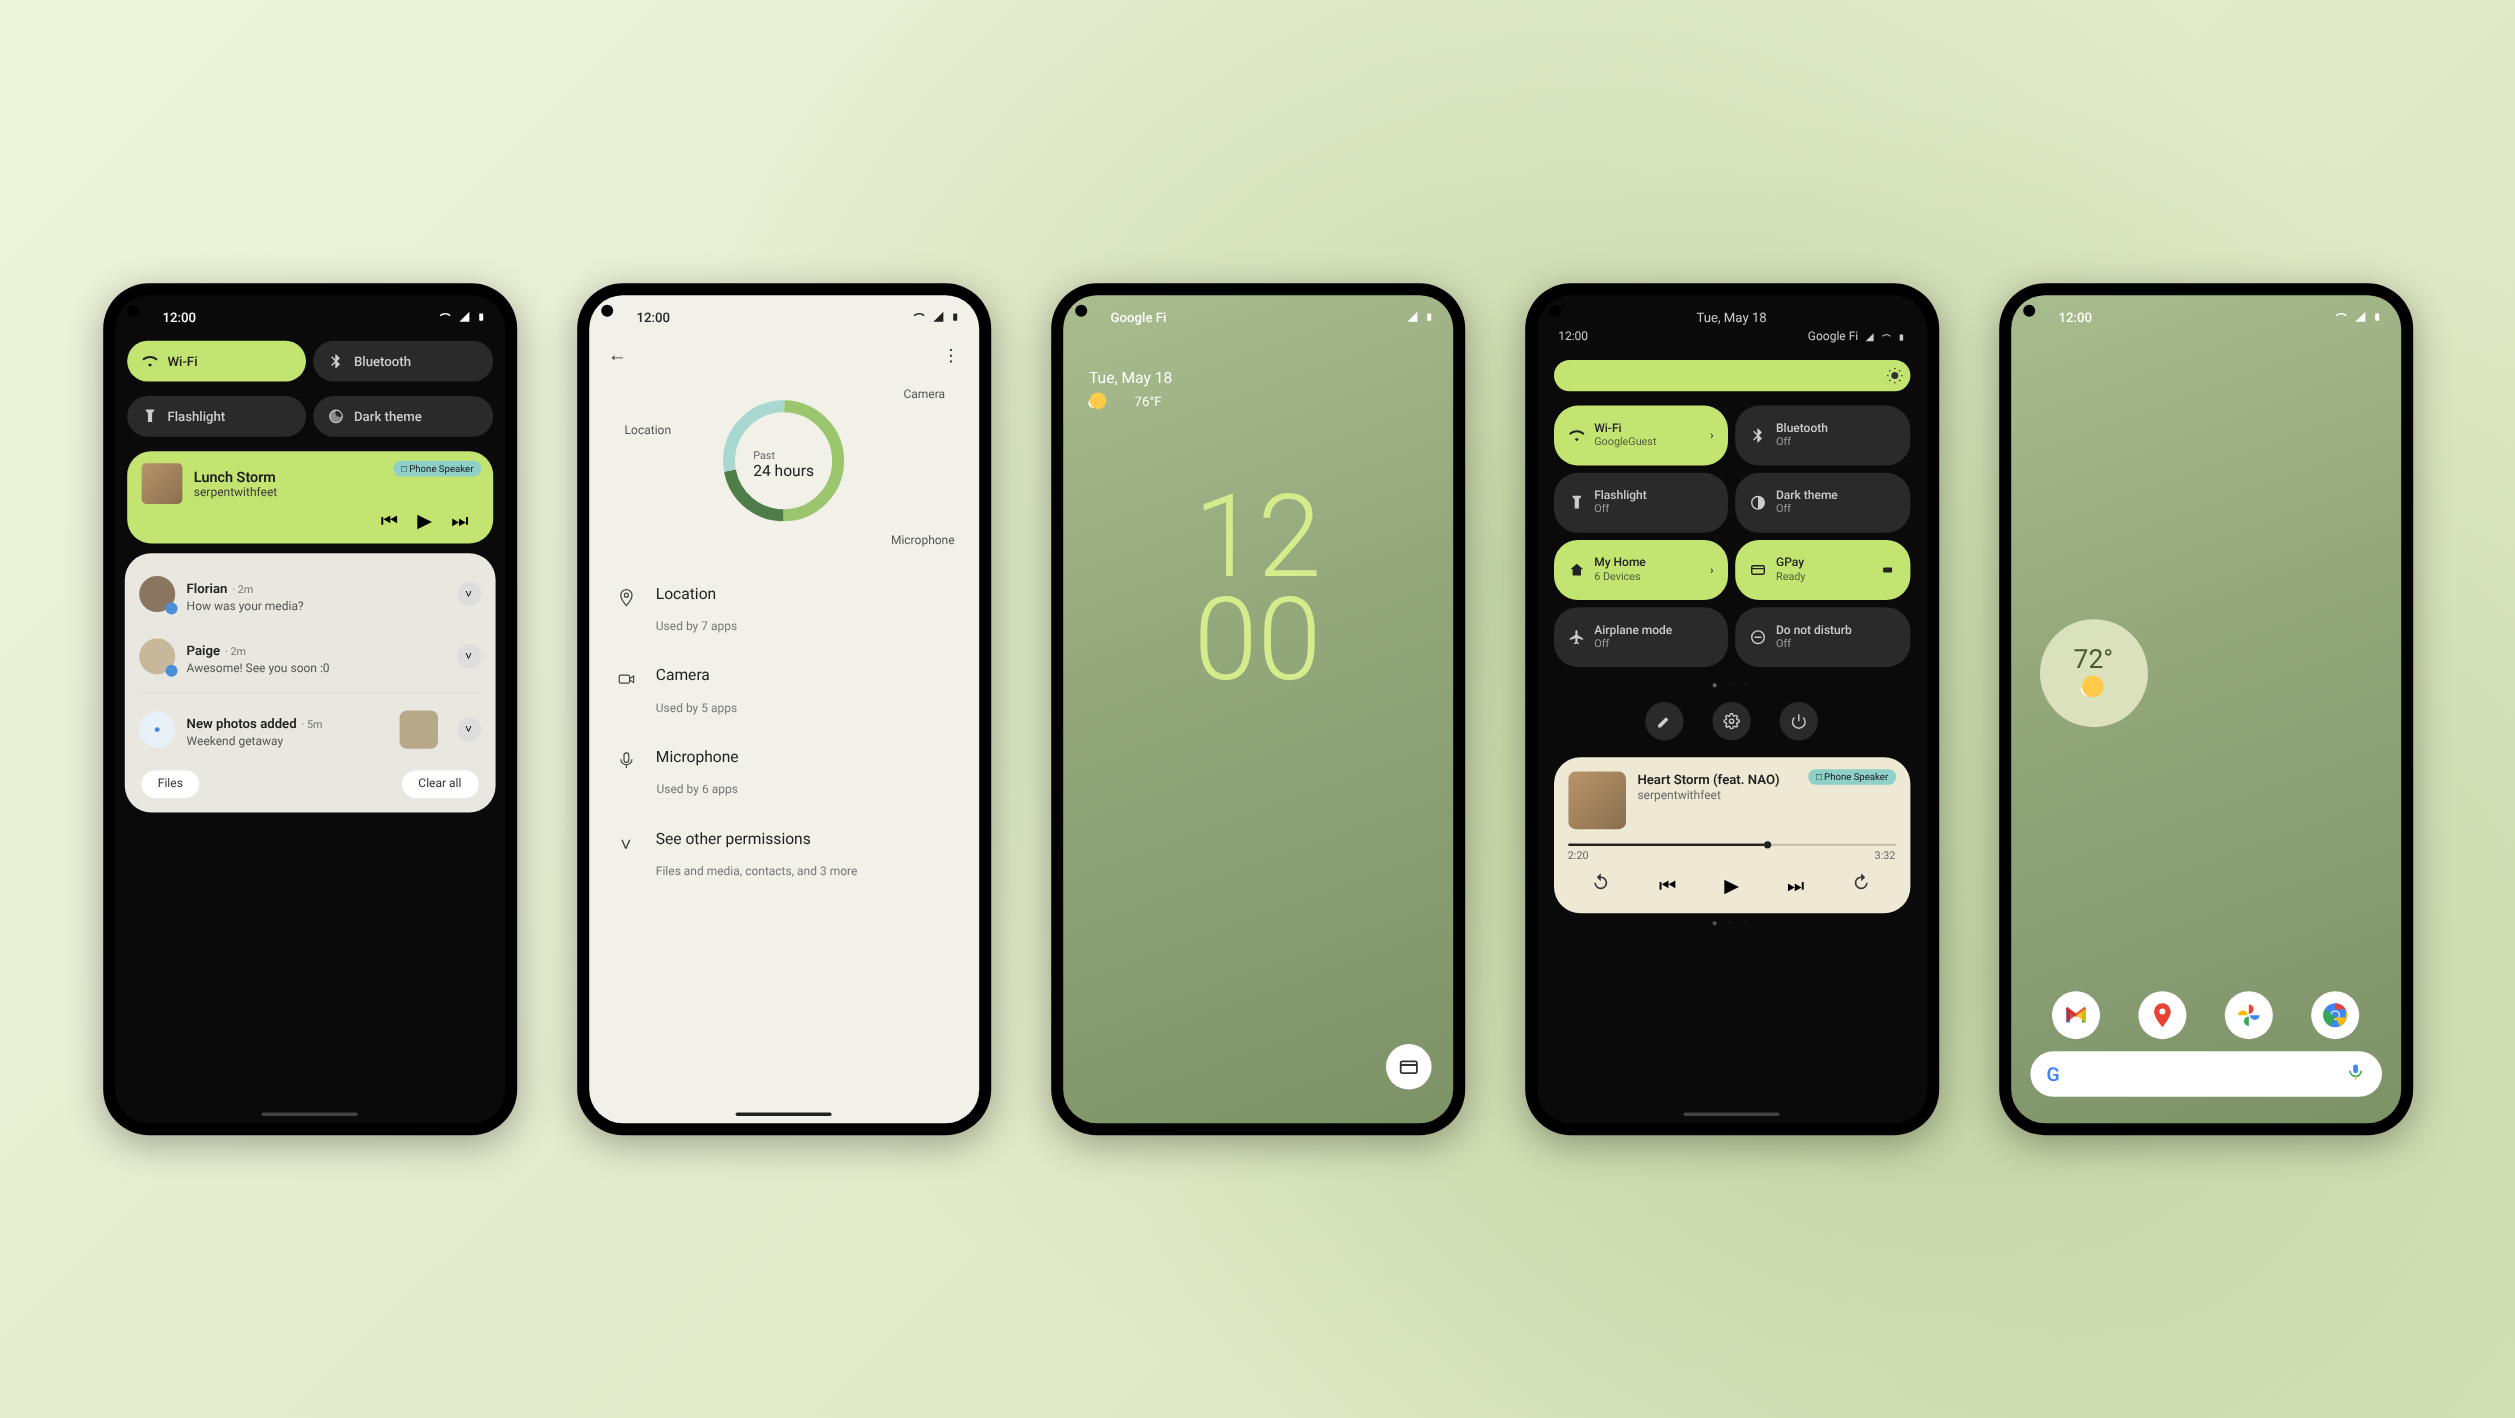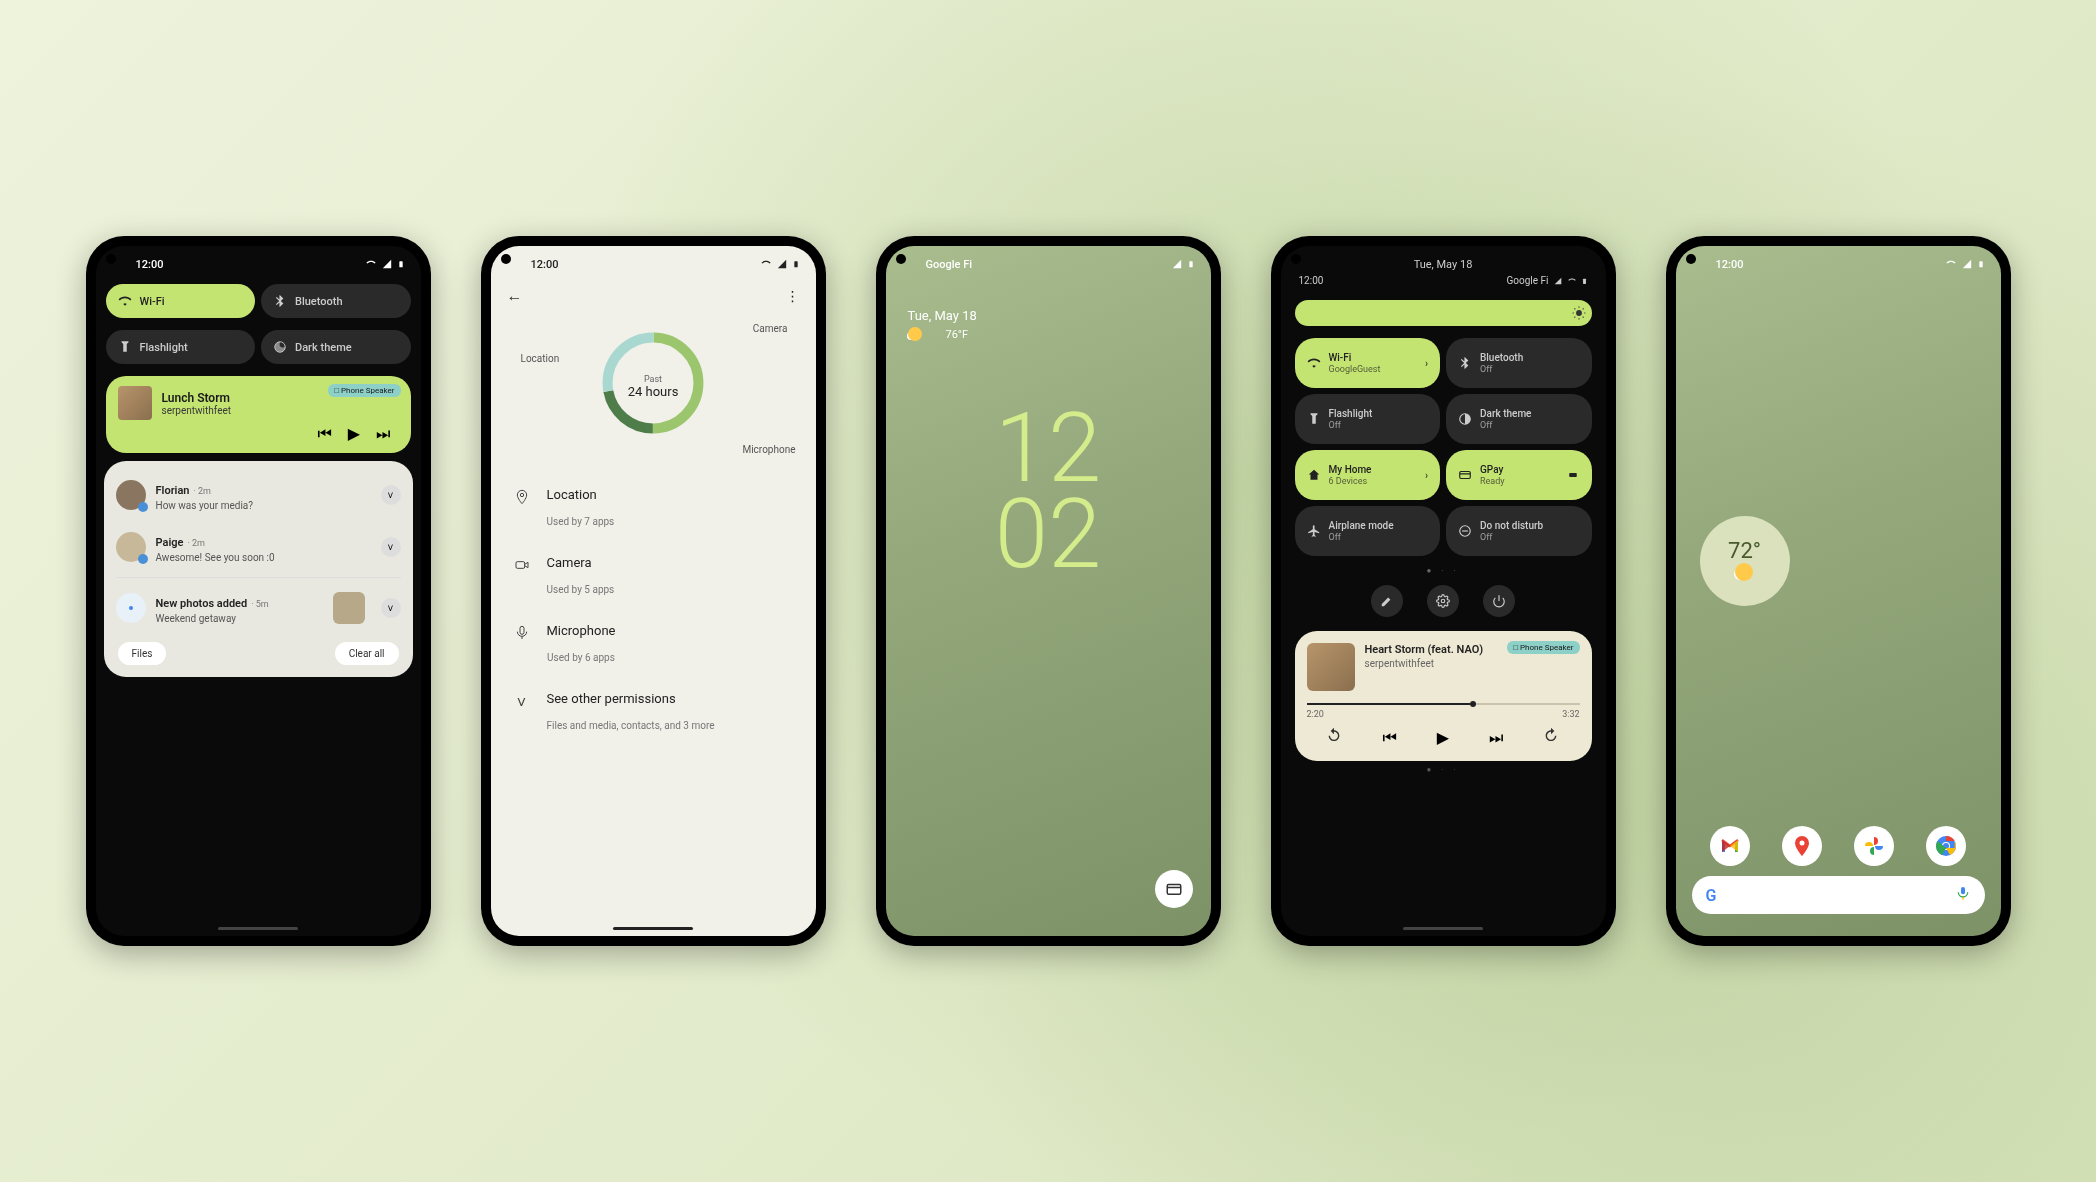--- a/index.html
+++ b/index.html
@@ -133,21 +133,21 @@
 .p2-header { display: flex; justify-content: space-between; padding: 8px 16px; align-items: center; }
 .back-btn { font-size: 16px; color: #333; cursor: pointer; }
 .more-btn { font-size: 14px; cursor: pointer; }
 .p2-title { font-size: 24px; font-weight: 400; padding: 20px 22px 14px; color: #222; }
 .donut-container { position: relative; display: flex; justify-content: center; padding: 10px 0 20px; }
 .donut { width: 120px; height: 120px; }
 .donut-label { position: absolute; font-size: 10px; color: #555; }
 .dl-loc { left: 30px; top: 40px; }
 .dl-cam { right: 28px; top: 10px; }
 .dl-mic { right: 20px; bottom: 8px; }
-.donut-center { position: absolute; top: 50%; left: 50%; transform: translate(-50%, -55%); text-align: center; }
+.donut-center { position: absolute; top: 50%; left: 50%; transform: translate(-50%, -55%); text-align: left; }
 .donut-center .past { font-size: 9px; color: #666; }
 .donut-center .hours { font-size: 13px; color: #222; font-weight: 400; }
 .perm-list { padding: 10px 22px; }
 .perm-item { display: flex; gap: 16px; padding: 14px 0; align-items: flex-start; }
 .perm-icon { width: 18px; display: flex; justify-content: center; padding-top: 2px; color: #444; }
 .perm-name { font-size: 13px; color: #222; }
 .perm-sub { font-size: 10px; color: #777; margin-top: 14px; text-align: center; }
 
 
 .p3 .screen { background: linear-gradient(160deg, #a8bc8e 0%, #94a87c 40%, #7e9268 100%); }
@@ -435,21 +435,21 @@
           </svg>
       </span>
     </div>
     <div class="lock-date">Tue, May 18</div>
     <div class="lock-weather">
       <span class="sun-icon"></span>
       <span>76°F</span>
     </div>
     <div class="lock-clock">
       <div class="lock-clock-top">12</div>
-      <div class="lock-clock-bot">02</div>
+      <div class="lock-clock-bot">00</div>
     </div>
     <div class="lock-fab">
       <svg width="18" height="18" viewBox="0 0 24 24" fill="none" stroke="#333" stroke-width="2">
           <rect x="3" y="6" width="18" height="13" rx="2"></rect>
           <line x1="3" y1="10" x2="21" y2="10"></line>
         </svg>
     </div>
   </div>
 </div>
 

